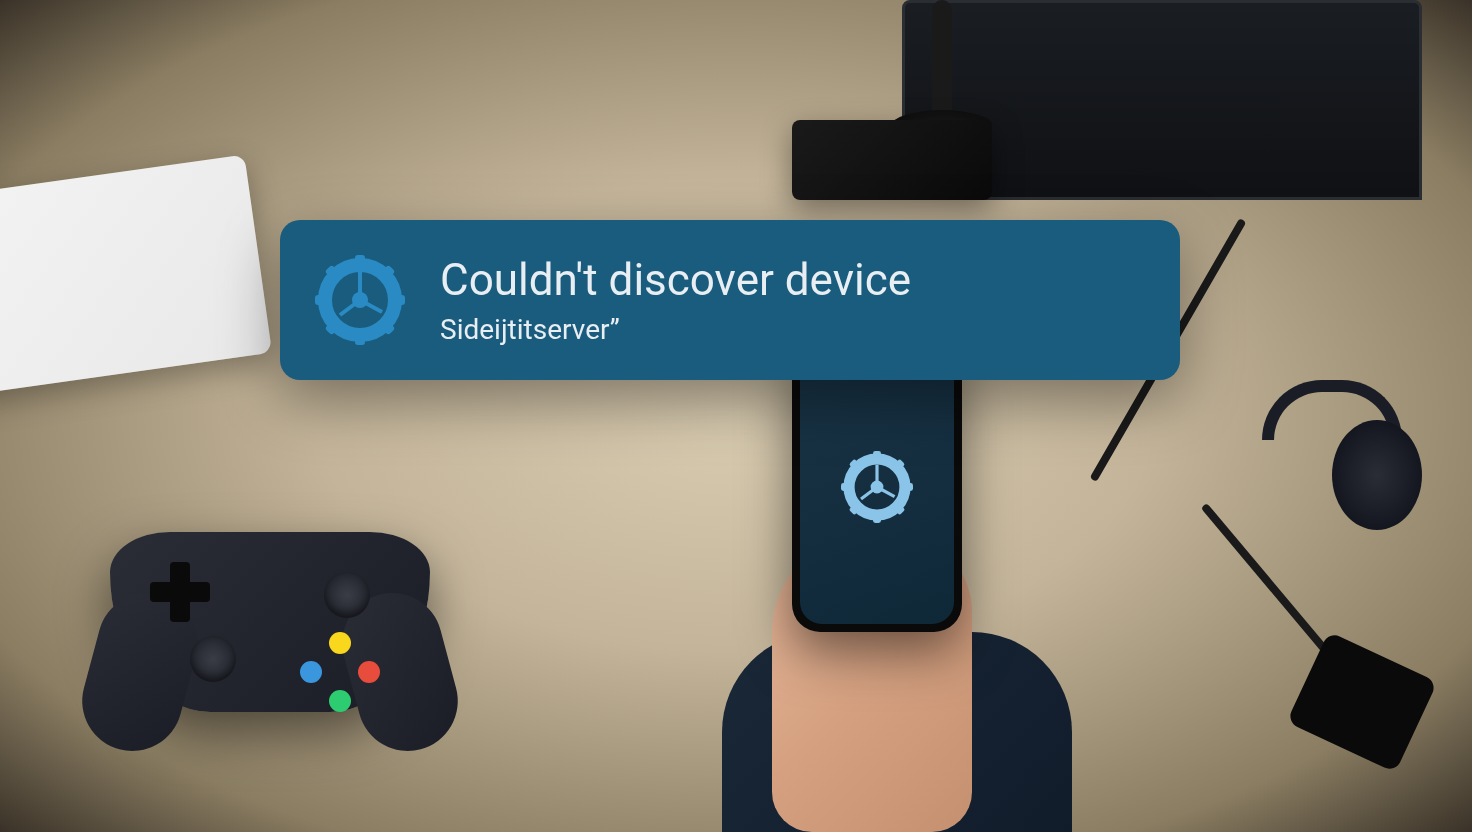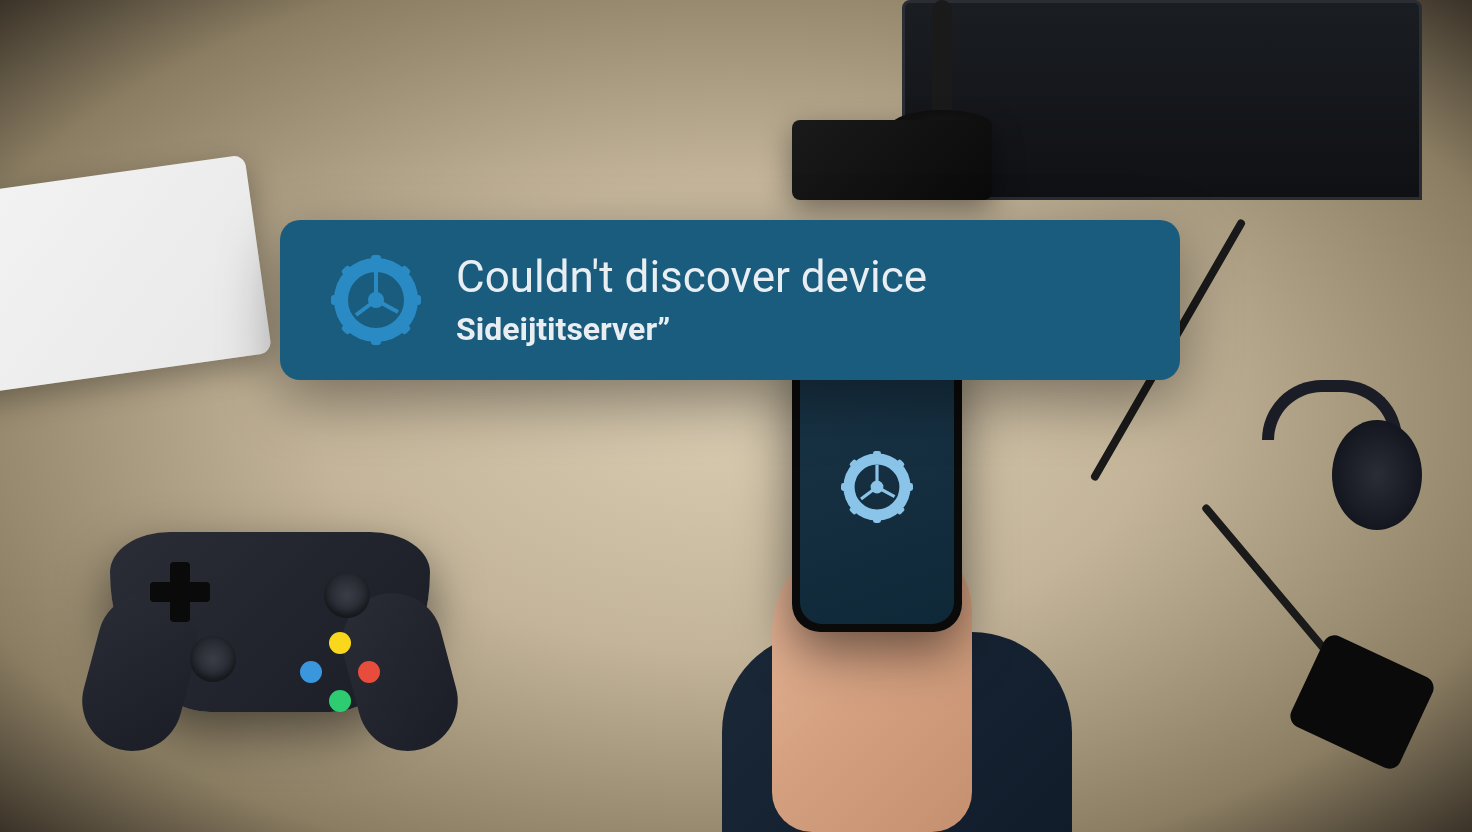--- a/index.html
+++ b/index.html
@@ -307,21 +307,21 @@
     .error-banner {
       position: absolute;
       top: 220px;
       left: 280px;
       width: 900px;
       height: 160px;
       background: #1a5c7e;
       border-radius: 20px;
       display: flex;
       align-items: center;
-      padding: 20px 46px;
+      padding: 20px 30px;
       box-shadow: 0 20px 60px rgba(0,0,0,0.4);
     }
     
     .banner-icon {
       width: 100px;
       height: 100px;
       flex-shrink: 0;
       margin-right: 30px;
     }
     
@@ -331,22 +331,22 @@
       flex-direction: column;
       line-height: 1.2;
     }
     
     .banner-line1 {
       font-size: 44px;
       font-weight: 400;
     }
     
     .banner-line2 {
-      font-size: 32px;
-      font-weight: 700;
+      font-size: 28px;
+      font-weight: 400;
       margin-top: 6px;
     }
     
     
     .cable {
       position: absolute;
       background: #1a1a1a;
       border-radius: 4px;
     }
     

